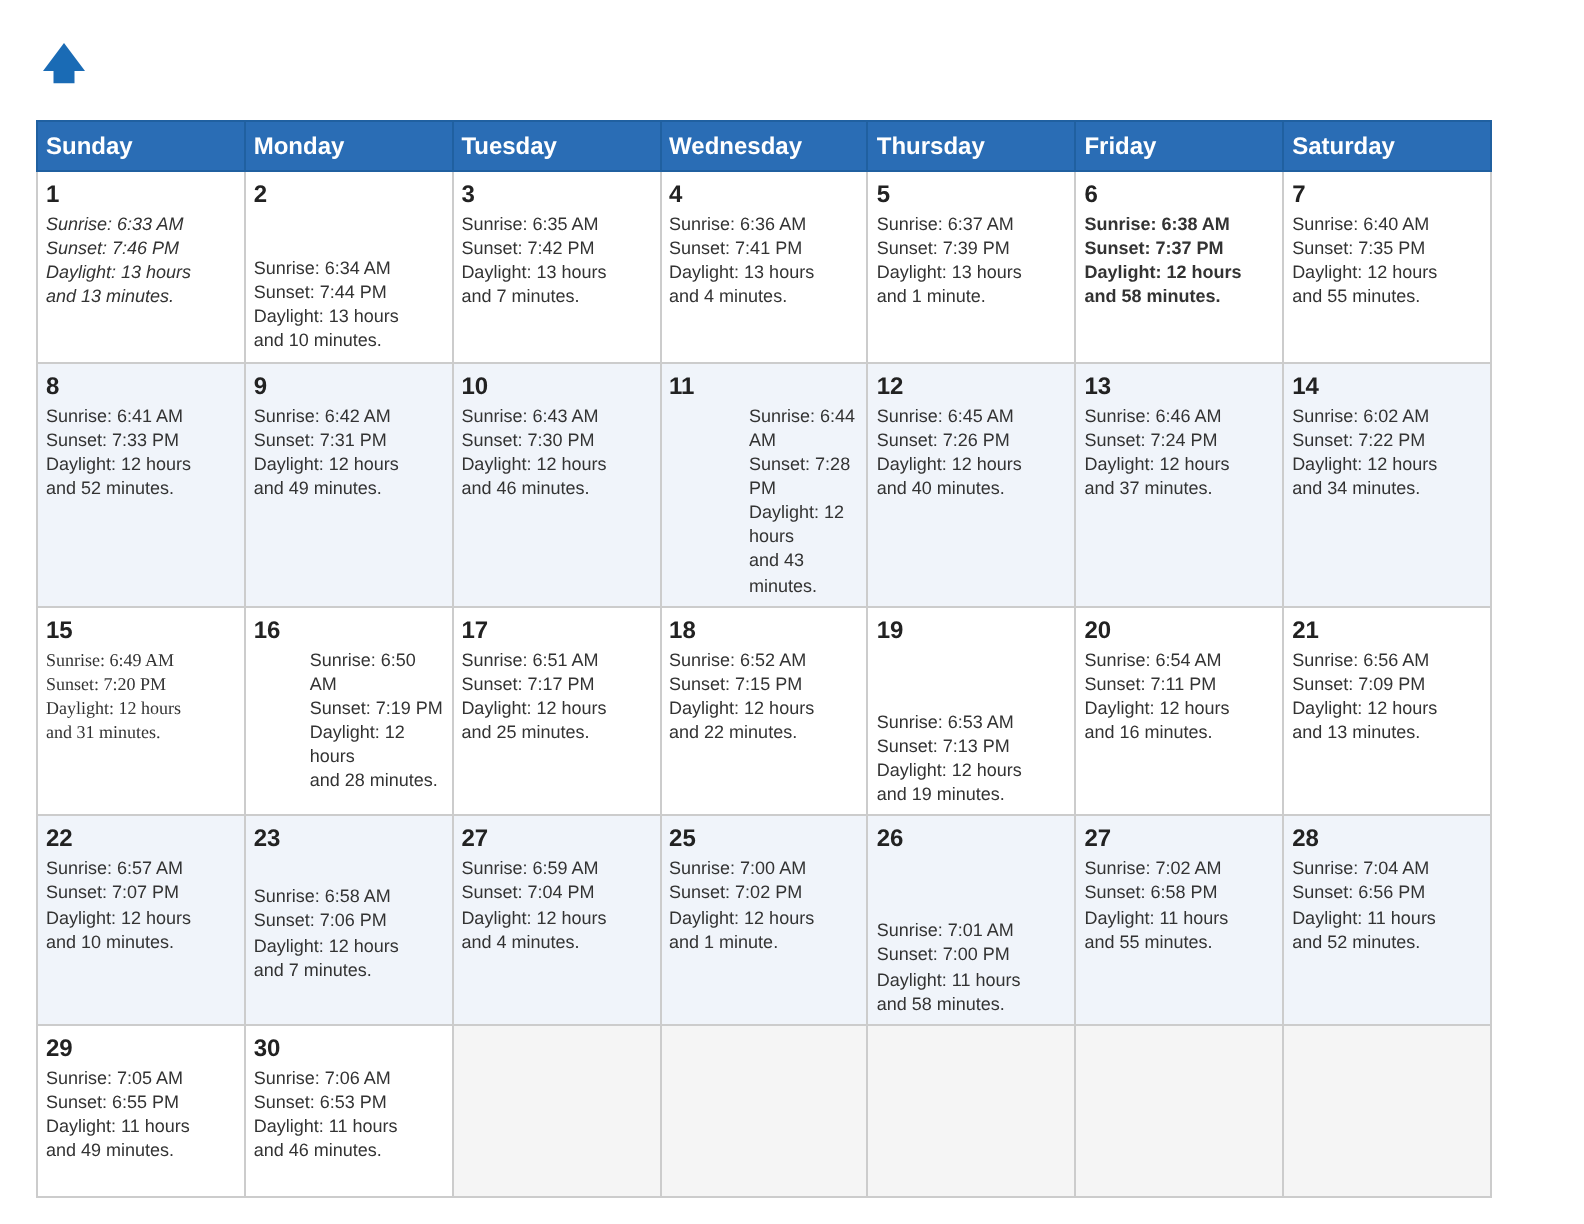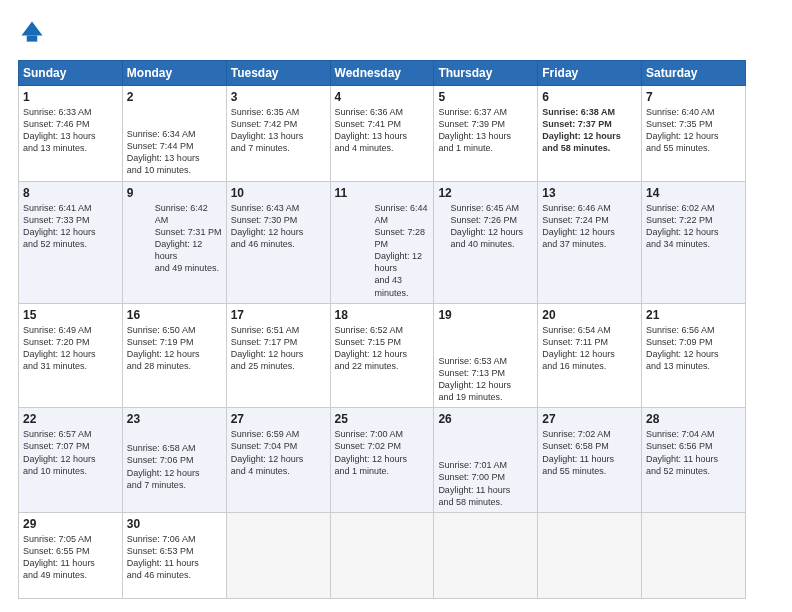--- a/index.html
+++ b/index.html
@@ -133,21 +133,21 @@
           <th>Wednesday</th>
           <th>Thursday</th>
           <th>Friday</th>
           <th>Saturday</th>
         </tr>
     </thead>
     <tbody id="calendar-body">
     <tr>
           <td>
             <span class="day-num">1</span>
-            <div class="day-info" style="white-space: pre-line;">Sunrise: 6:33 AM
+            <div class="day-info" style="white-space: pre-line; font-style: italic;">Sunrise: 6:33 AM
 Sunset: 7:46 PM
 Daylight: 13 hours
 and 13 minutes.</div>
           </td>
           <td>
             <span class="day-num">2</span>
             <div class="day-info" style="white-space: pre-line; margin-top: 24px;">Sunrise: 6:34 AM
 Sunset: 7:44 PM
 Daylight: 13 hours
 and 10 minutes.</div>
@@ -191,42 +191,42 @@
         <tr class="stripe-row">
           <td>
             <span class="day-num">8</span>
             <div class="day-info" style="white-space: pre-line;">Sunrise: 6:41 AM
 Sunset: 7:33 PM
 Daylight: 12 hours
 and 52 minutes.</div>
           </td>
           <td>
             <span class="day-num">9</span>
-            <div class="day-info" style="white-space: pre-line; margin-left: 28px;">Sunrise: 6:42 AM
+            <div class="day-info" style="white-space: pre-line;">Sunrise: 6:42 AM
 Sunset: 7:31 PM
 Daylight: 12 hours
 and 49 minutes.</div>
           </td>
           <td>
             <span class="day-num">10</span>
             <div class="day-info" style="white-space: pre-line;">Sunrise: 6:43 AM
 Sunset: 7:30 PM
 Daylight: 12 hours
 and 46 minutes.</div>
           </td>
           <td>
             <span class="day-num">11</span>
             <div class="day-info" style="white-space: pre-line; margin-left: 40px;">Sunrise: 6:44 AM
 Sunset: 7:28 PM
 Daylight: 12 hours
 and 43 minutes.</div>
           </td>
           <td>
             <span class="day-num">12</span>
-            <div class="day-info" style="white-space: pre-line; margin-left: 12px;">Sunrise: 6:45 AM
+            <div class="day-info" style="white-space: pre-line;">Sunrise: 6:45 AM
 Sunset: 7:26 PM
 Daylight: 12 hours
 and 40 minutes.</div>
           </td>
           <td>
             <span class="day-num">13</span>
             <div class="day-info" style="white-space: pre-line;">Sunrise: 6:46 AM
 Sunset: 7:24 PM
 Daylight: 12 hours
 and 37 minutes.</div>
@@ -235,28 +235,28 @@
             <span class="day-num">14</span>
             <div class="day-info" style="white-space: pre-line;">Sunrise: 6:02 AM
 Sunset: 7:22 PM
 Daylight: 12 hours
 and 34 minutes.</div>
           </td>
         </tr>
         <tr>
           <td>
             <span class="day-num">15</span>
-            <div class="day-info" style="white-space: pre-line;">Sunrise: 6:49 AM
+            <div class="day-info" style="white-space: pre-line; font-family: Liberation Serif, serif;">Sunrise: 6:49 AM
 Sunset: 7:20 PM
 Daylight: 12 hours
 and 31 minutes.</div>
           </td>
           <td>
             <span class="day-num">16</span>
-            <div class="day-info" style="white-space: pre-line;">Sunrise: 6:50 AM
+            <div class="day-info" style="white-space: pre-line; margin-left: 28px;">Sunrise: 6:50 AM
 Sunset: 7:19 PM
 Daylight: 12 hours
 and 28 minutes.</div>
           </td>
           <td>
             <span class="day-num">17</span>
             <div class="day-info" style="white-space: pre-line;">Sunrise: 6:51 AM
 Sunset: 7:17 PM
 Daylight: 12 hours
 and 25 minutes.</div>

